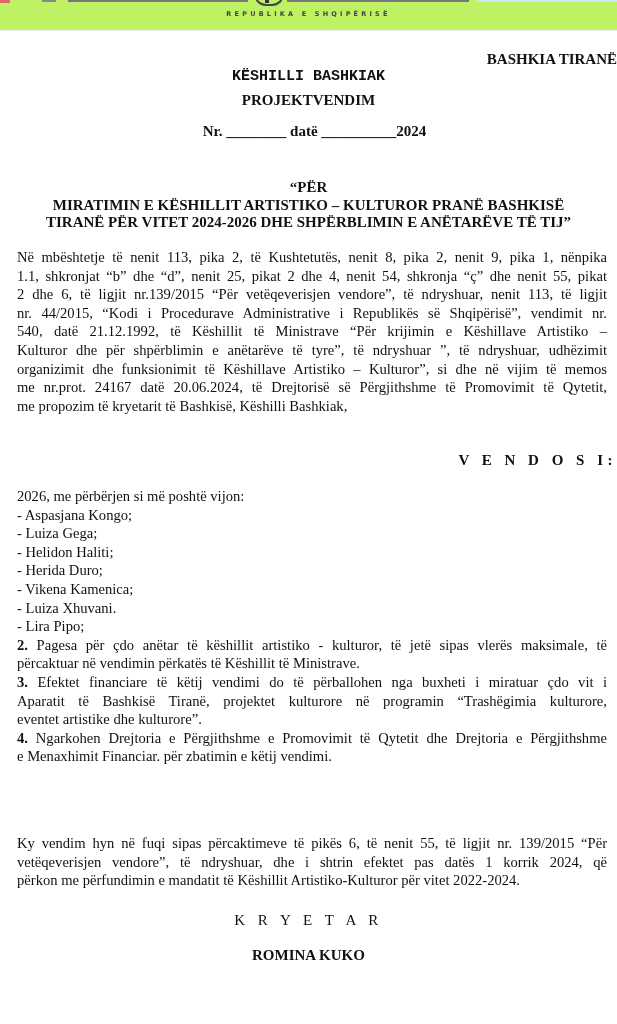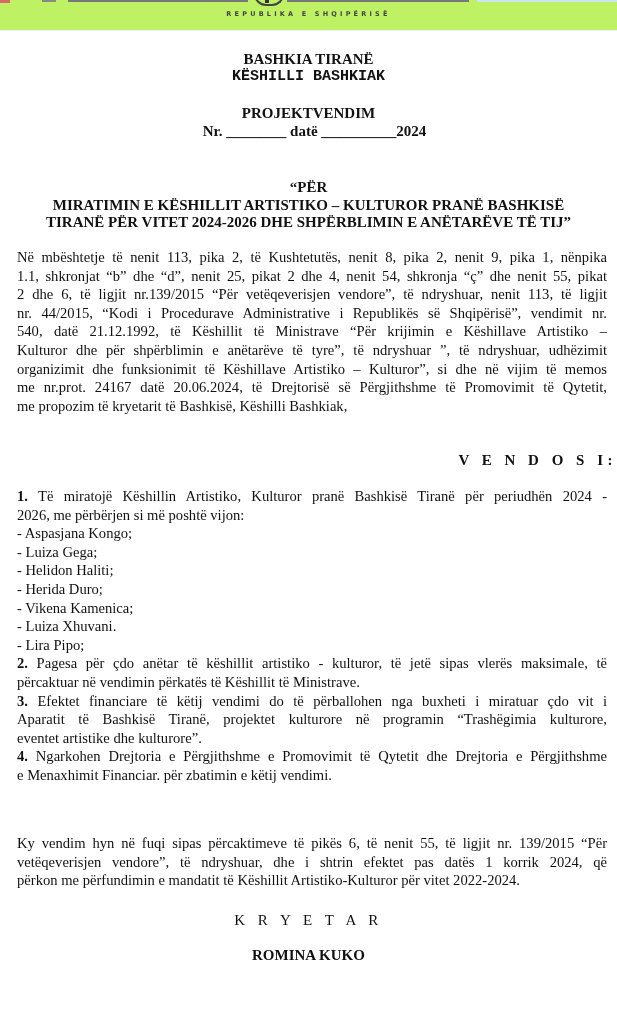--- a/index.html
+++ b/index.html
@@ -29,23 +29,23 @@
   <div class="logo-left"></div>
   <div class="logo-text-left"></div>
   <div class="hline-left"></div>
   <div class="emblem"></div>
   <div class="emblem-dot"></div>
   <div class="hline-right"></div>
   <div class="link-right"></div>
   <div class="republika">REPUBLIKA E SHQIPËRISË</div>
 </div>
 
-<div class="center b t15" style="top:51px;">BASHKIA TIRANË</div>
+<div class="center b t15" style="top:51px;text-align:right;">BASHKIA TIRANË</div>
 <div class="center b t15" style="top:68px;font-family:Liberation Mono, monospace;">KËSHILLI BASHKIAK</div>
-<div class="center b t15" style="top:105px;">PROJEKTVENDIM</div>
+<div class="center b t15" style="top:92px;">PROJEKTVENDIM</div>
 <div class="center b t15" style="top:123px; padding-left:6px;">Nr. ________ datë __________2024</div>
 
 <div class="center b t15" style="top:179px;">“PËR</div>
 <div class="center b t15" style="top:197px;">MIRATIMIN E KËSHILLIT ARTISTIKO – KULTUROR PRANË BASHKISË</div>
 <div class="center b t15" style="top:214px;">TIRANË PËR VITET 2024-2026 DHE SHPËRBLIMIN E ANËTARËVE TË TIJ”</div>
 
 <div class="body-para" style="top:248px;">
   <span class="jline">Në mbështetje të nenit 113, pika 2, të Kushtetutës, nenit 8, pika 2, nenit 9, pika 1, nënpika</span>
   <span class="jline">1.1, shkronjat “b” dhe “d”, nenit 25, pikat 2 dhe 4, nenit 54, shkronja “ç” dhe nenit 55, pikat</span>
   <span class="jline">2 dhe 6, të ligjit nr.139/2015 “Për vetëqeverisjen vendore”, të ndryshuar, nenit 113, të ligjit</span>
@@ -53,21 +53,20 @@
   <span class="jline">540, datë 21.12.1992, të Këshillit të Ministrave “Për krijimin e Këshillave Artistiko –</span>
   <span class="jline">Kulturor dhe për shpërblimin e anëtarëve të tyre”, të ndryshuar ”, të ndryshuar, udhëzimit</span>
   <span class="jline">organizimit dhe funksionimit të Këshillave Artistiko – Kulturor”, si dhe në vijim të memos</span>
   <span class="jline">me nr.prot. 24167 datë 20.06.2024, të Drejtorisë së Përgjithshme të Promovimit të Qytetit,</span>
   <span class="lline">me propozim të kryetarit të Bashkisë, Këshilli Bashkiak,</span>
 </div>
 
 <div class="center vendosi" style="top:452px;">V E N D O S I:</div>
 
 <div class="body-para" style="top:487px;">
-  <span class="jline"><b>1.</b><span> Të miratojë  Këshillin Artistiko, Kulturor pranë Bashkisë Tiranë për periudhën 2024 -</span></span>
   <span class="lline">2026,  me përbërjen si më poshtë vijon:</span>
   <span class="lline">- Aspasjana Kongo;</span>
   <span class="lline">- Luiza Gega;</span>
   <span class="lline">- Helidon Haliti;</span>
   <span class="lline">- Herida Duro;</span>
   <span class="lline">- Vikena Kamenica;</span>
   <span class="lline">- Luiza Xhuvani.</span>
   <span class="lline">- Lira Pipo;</span>
   <span class="jline"><b>2.</b><span> Pagesa për çdo anëtar të këshillit artistiko - kulturor, të jetë sipas vlerës maksimale, të</span></span>
   <span class="lline">përcaktuar në vendimin përkatës të Këshillit të Ministrave.</span>

